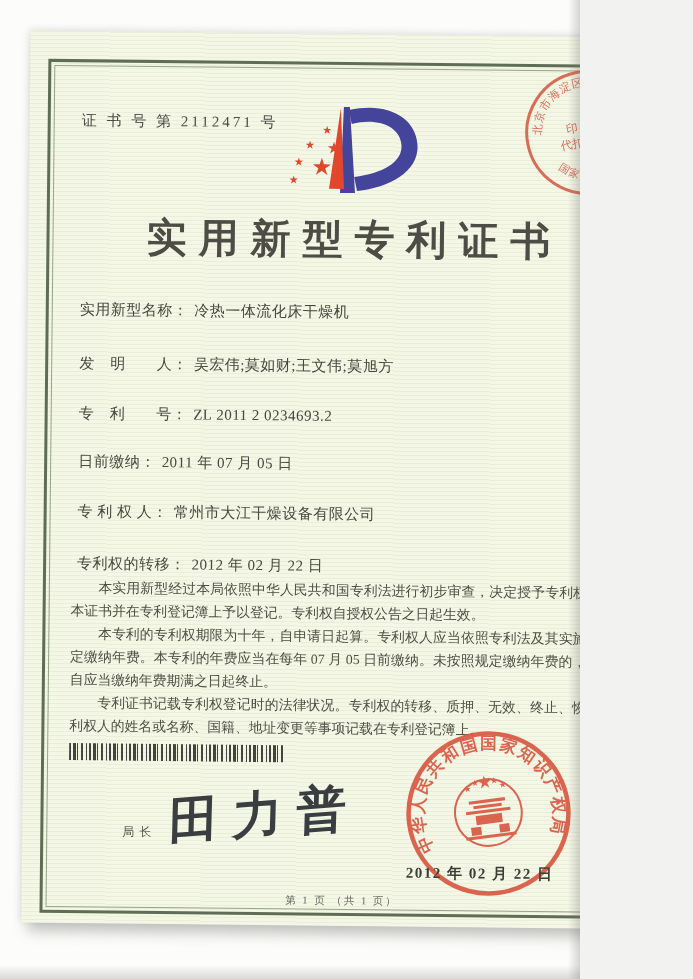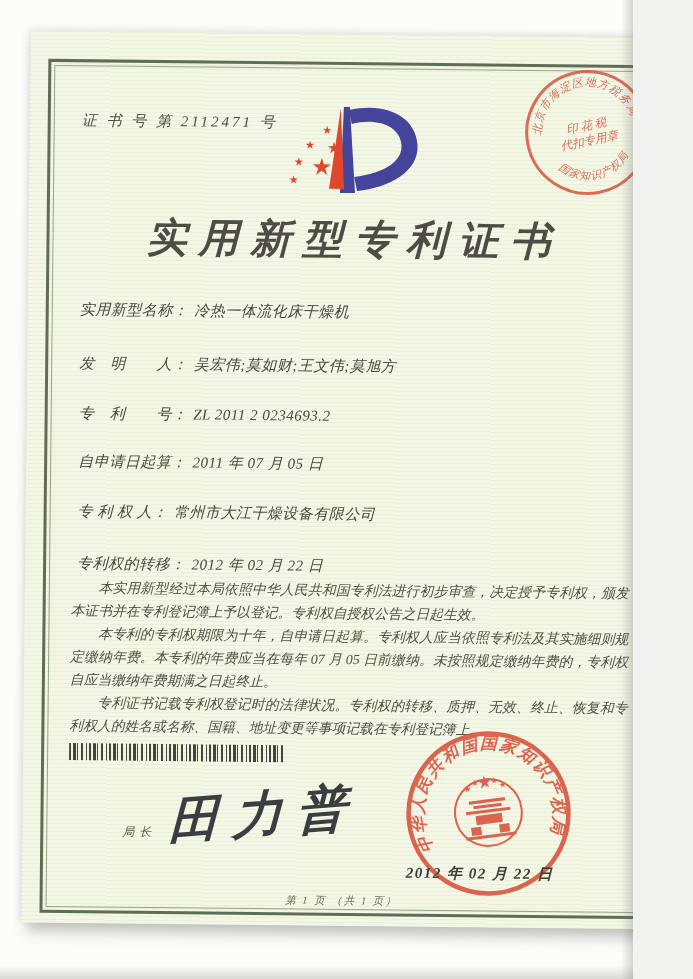--- a/index.html
+++ b/index.html
@@ -1,17 +1,17 @@
 <!DOCTYPE html>
 <html><head>
 <meta charset="utf-8">
 <style>
   html,body{margin:0;padding:0;background:#f2f2f0;}
-  .scan{position:relative;width:633px;height:979px;background:#fcfcfa;overflow:hidden;
-        font-family:"Liberation Serif","DejaVu Serif",serif;font-style:italic;}
+  .scan{position:relative;width:580px;height:979px;background:#fcfcfa;overflow:hidden;
+        font-family:"Liberation Serif","DejaVu Serif",serif;}
   .scan::after{content:"";position:absolute;right:0;top:0;bottom:0;width:12px;
         background:linear-gradient(90deg,rgba(0,0,0,0),rgba(110,110,108,.28));pointer-events:none;}
   .scan::before{content:"";position:absolute;left:0;right:0;bottom:0;height:14px;
         background:linear-gradient(180deg,rgba(0,0,0,0),rgba(110,110,108,.25));pointer-events:none;z-index:9;}
   .paper{position:absolute;left:26px;top:34px;width:640px;height:892px;
         background:#f4f6e6;
         background-image:repeating-linear-gradient(180deg,rgba(168,192,142,.14) 0 1px,rgba(0,0,0,0) 1px 4px);
         box-shadow:6px 8px 14px rgba(80,80,78,.35),-2px -2px 6px rgba(120,120,118,.15);
         transform:rotate(0.6deg);}
   .frame{position:absolute;left:18px;top:28px;right:20px;bottom:10px;border:3px solid #5f6d57;}
@@ -94,21 +94,21 @@
     <div class="field f0">
       <span>实用新型名称：</span><span class="val">冷热一体流化床干燥机</span>
     </div>
     <div class="field f1">
       <span>发　明　　人：</span><span class="val">吴宏伟;莫如财;王文伟;莫旭方</span>
     </div>
     <div class="field f2">
       <span>专　利　　号：</span><span class="val">ZL 2011 2 0234693.2</span>
     </div>
     <div class="field f3">
-      <span>自申请日起算：</span><span class="val">2011 年 07 月 05 日</span>
+      <span>日前缴纳：</span><span class="val">2011 年 07 月 05 日</span>
     </div>
     <div class="field f4">
       <span>专 利 权 人：</span><span class="val">常州市大江干燥设备有限公司</span>
     </div>
     <div class="field f5">
       <span>专利权的转移：</span><span class="val">2012 年 02 月 22 日</span>
     </div>
 
     <div class="body-text">
       <p>本实用新型经过本局依照中华人民共和国专利法进行初步审查，决定授予专利权，颁发本证书并在专利登记簿上予以登记。专利权自授权公告之日起生效。</p>

